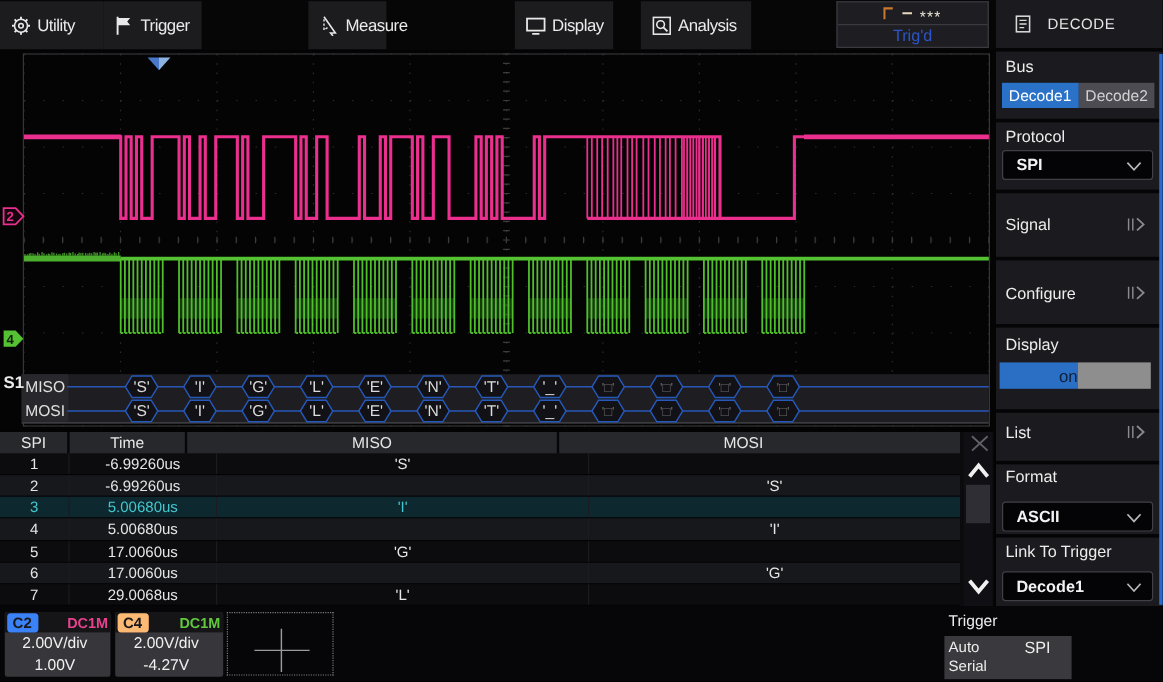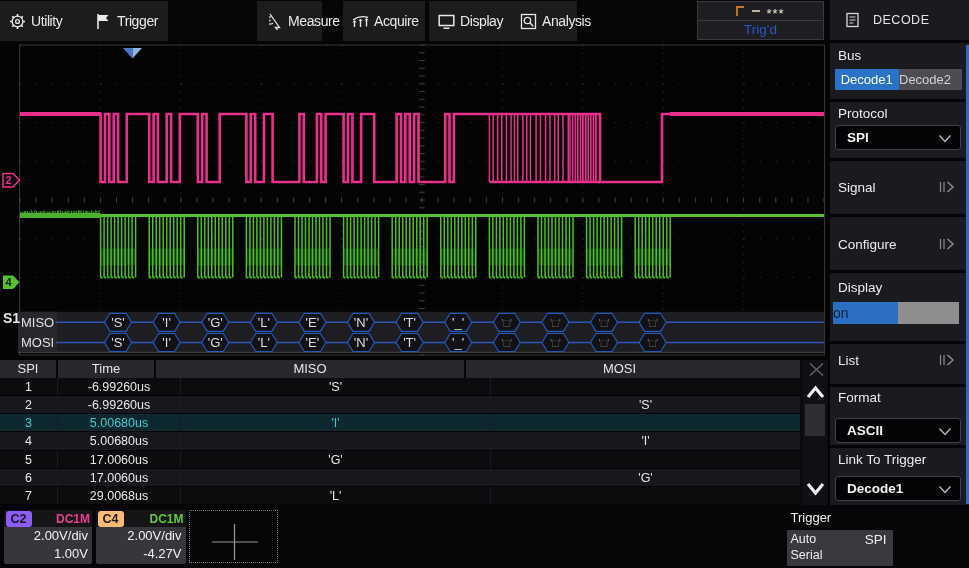--- a/index.html
+++ b/index.html
@@ -26,29 +26,29 @@
 #scx{position:absolute;left:3px;top:1px;width:21px;height:16px;display:flex;align-items:center;justify-content:center}
 #sup{position:absolute;left:3px;top:25px}
 #sdn{position:absolute;left:3px;top:122px}
 #sthumb{position:absolute;left:2px;top:44px;width:20px;height:32px;background:#2e2e34}
 
 #bbar{position:absolute;left:0;top:505px;width:969px;height:63px;background:#060608}
 .chbox{position:absolute;top:4.5px;width:84px;height:54px;background:#37373b;border-radius:2px;overflow:hidden}
 .chbox .hd{height:17.5px;background:#151517;position:relative}
 .badge{position:absolute;left:2px;top:1px;width:26px;height:16px;border-radius:3px;font-weight:bold;font-size:12.5px;text-align:center;line-height:16px;color:#18181a}
 .dc{position:absolute;right:2px;top:2px;font-weight:bold;font-size:12px}
-.chbox .v{text-align:right;padding-right:4px;font-size:13px;color:#f0f0f0;line-height:17.5px}
+.chbox .v{text-align:center;padding-right:4px;font-size:13px;color:#f0f0f0;line-height:17.5px}
 #addbox{position:absolute;left:189px;top:4.5px;width:89px;height:53px;border:1px dotted #7a7a7a}
 #tbblk{position:absolute;left:659px;top:5px;width:122px;height:56px;font-size:12.5px;color:#ececec}
 #tbblk .h{padding-left:4px;font-size:13px;height:15px}
 #tbblk .vals{background:#3a3a3e;height:35.5px;margin-top:5px;padding:2px 4px 0 3px}
 .vrow{display:flex;justify-content:space-between;height:15.5px;line-height:15.5px}
 #trblk{position:absolute;left:786.5px;top:5px;width:106px;height:56px;font-size:12.5px;color:#ececec}
 #trblk .h{padding-left:4px;font-size:13px;height:15px}
-#trblk .vals{background:#3a3a3e;height:35.5px;margin-top:5px;padding:2px 6px 0 4px}
+#trblk .vals{background:#3a3a3e;height:35.5px;margin-top:5px;padding:2px 17px 0 4px}
 #dtblk{position:absolute;left:896.5px;top:3px;width:72.5px;height:54.5px;background:#232327;color:#eaeaea;font-size:12.5px;text-align:center}
 #dtblk .ic{position:absolute;right:6px;top:2px}
 #dtblk .t1{position:absolute;left:0;right:3px;top:26px}
 #dtblk .t2{position:absolute;left:0;right:3px;top:41.5px}
 
 #side{position:absolute;left:830px;top:0;width:139px;height:505px;background:#1b1b1f;color:#e8e8e8;font-size:13.5px}
 .sep{position:absolute;left:0;width:139px;height:2.5px;background:#050507}
 .slabel{position:absolute;left:8px;color:#ececec}
 .sexp{position:absolute;right:14px}
 .drop{position:absolute;left:5px;width:126px;height:25px;background:#040406;border:1px solid #404046;border-radius:3px;color:#f2f2f2;font-weight:bold;font-size:13.5px;line-height:24px;padding-left:11px}
@@ -80,40 +80,30 @@
     </div>
 <div class="mi" style="left:257px;width:65px">
       <span class="mic">
         <svg width="17" height="17" viewBox="0 0 17 17">
           <path d="M4 1l9.5 13.5h-4l2 2.5" fill="none" stroke="#e8e8e8" stroke-width="1.3"></path>
           <path d="M4 3v9l3-2" fill="none" stroke="#e8e8e8" stroke-width="1.2" stroke-dasharray="2 1.5"></path>
         </svg>
       </span>
       <span>Measure</span>
     </div>
-<div class="mi" style="left:343px;width:82px">
-      <span class="mic">
-        <svg width="17" height="17" viewBox="0 0 17 17">
-          <path d="M1 7Q8 2 16 4.5" fill="none" stroke="#e8e8e8" stroke-width="1.4"></path>
-          <path d="M2.5 8v6M8.5 6.5v7.5M14.5 6v7.5" stroke="#e8e8e8" stroke-width="1.4"></path>
-          <path d="M1 9.5l1.5-2 1.5 2M7 8l1.5-2 1.5 2M13 7.5l1.5-2 1.5 2" fill="none" stroke="#e8e8e8" stroke-width="1"></path>
-        </svg>
-      </span>
-      <span>Acquire</span>
-    </div>
 <div class="mi" style="left:429px;width:82px">
       <span class="mic">
         <svg width="17" height="17" viewBox="0 0 17 17">
           <rect x="1.2" y="2.5" width="14.6" height="10" fill="none" stroke="#e8e8e8" stroke-width="1.5"></rect>
           <path d="M5.5 15.2h6" stroke="#e8e8e8" stroke-width="1.5"></path>
         </svg>
       </span>
       <span>Display</span>
     </div>
-<div class="mi" style="left:511px;width:66px">
+<div class="mi" style="left:534px;width:92px">
       <span class="mic">
         <svg width="17" height="17" viewBox="0 0 17 17">
           <rect x="1.5" y="1.5" width="14" height="14" fill="none" stroke="#e8e8e8" stroke-width="1.3"></rect>
           <circle cx="7.5" cy="7.5" r="3.2" fill="none" stroke="#e8e8e8" stroke-width="1.3"></circle>
           <path d="M9.8 9.8l3.4 3.4" stroke="#e8e8e8" stroke-width="1.6"></path>
         </svg>
       </span>
       <span>Analysis</span>
     </div>
 </div>
@@ -313,21 +303,21 @@
         </svg></div>
     <div id="sthumb"></div>
     <div id="sdn"><svg width="19" height="14" viewBox="0 0 19 14">
           <path d="M2 2l7.5 9L17 2" fill="none" stroke="#f0f0f0" stroke-width="3.2"></path>
         </svg></div>
   </div>
 </div>
 <div id="bbar">
   <div class="chbox" style="left:3.5px;width:88.5px">
     <div class="hd">
-        <span class="badge" style="background:#8b5cf6">C2</span>
+        <span class="badge" style="background:#3b82f6">C2</span>
         <span class="dc" style="color:#e8418f">DC1M</span>
       </div>
     <div class="v">2.00V/div</div>
     <div class="v">1.00V</div>
   </div>
   <div class="chbox" style="left:95.5px;width:90px">
     <div class="hd">
         <span class="badge" style="background:#fdba74">C4</span>
         <span class="dc" style="color:#62c93e">DC1M</span>
       </div>
@@ -354,42 +344,42 @@
 </div>
 <div id="side">
   <div style="position:absolute;left:15px;top:12px"><svg width="15" height="16" viewBox="0 0 15 16">
         <rect x="2" y="1.5" width="11" height="13" fill="none" stroke="#d8d8d8" stroke-width="1.3"></rect>
         <path d="M4.5 5h6M4.5 8h6M4.5 11h4" stroke="#d8d8d8" stroke-width="1.2"></path>
       </svg></div>
   <div style="position:absolute;left:43px;top:13px;font-size:12.5px;letter-spacing:0.5px;color:#e4e4e4">DECODE</div>
   <div class="sep" style="top:40px"></div>
   <div class="slabel" style="top:48px">Bus</div>
   <div style="position:absolute;left:5px;top:68.5px;width:63.5px;height:21.5px;background:#2a72c8;color:#fff;text-align:center;line-height:21.5px;font-size:13px">Decode1</div>
-  <div style="position:absolute;left:69px;top:68.5px;width:63px;height:21.5px;background:#4c4c52;color:#d2d2d2;line-height:21.5px;font-size:13px">Decode2</div>
+  <div style="position:absolute;left:69px;top:68.5px;width:63px;height:21.5px;background:#4c4c52;color:#d2d2d2;text-align:center;line-height:21.5px;font-size:13px">Decode2</div>
   <div class="sep" style="top:99px"></div>
   <div class="slabel" style="top:106px">Protocol</div>
   <div class="drop" style="top:124.5px">SPI<svg width="14" height="9" viewBox="0 0 14 9">
         <path d="M1.5 1.5L7 7.5l5.5-6" fill="none" stroke="#b8b8bc" stroke-width="1.4"></path>
       </svg></div>
   <div class="sep" style="top:158px"></div>
   <div class="slabel" style="top:180px">Signal</div>
     <span class="sexp" style="top:180px"><svg width="16" height="14" viewBox="0 0 16 14">
         <path d="M1.5 2v10M5 2v10" stroke="#8a8a90" stroke-width="1.2"></path>
         <path d="M8.5 2l5.5 5-5.5 5" fill="none" stroke="#8a8a90" stroke-width="1.5"></path>
       </svg></span>
   <div class="sep" style="top:214px"></div>
   <div class="slabel" style="top:237px">Configure</div>
     <span class="sexp" style="top:237px"><svg width="16" height="14" viewBox="0 0 16 14">
         <path d="M1.5 2v10M5 2v10" stroke="#8a8a90" stroke-width="1.2"></path>
         <path d="M8.5 2l5.5 5-5.5 5" fill="none" stroke="#8a8a90" stroke-width="1.5"></path>
       </svg></span>
   <div class="sep" style="top:270px"></div>
   <div class="slabel" style="top:280px">Display</div>
   <div style="position:absolute;left:3px;top:302px;width:126px;height:22px">
-    <div style="position:absolute;left:0;top:0;width:65px;height:22px;background:#2a6fc4;color:#0e2038;text-align:left;line-height:22px;font-size:14px">on</div>
+    <div style="position:absolute;left:0;top:0;width:65px;height:22px;background:#2a6fc4;color:#0e2038;text-align:right;line-height:22px;font-size:14px">on</div>
     <div style="position:absolute;left:65px;top:0;width:61px;height:22px;background:#8e8e8e"></div>
   </div>
   <div class="sep" style="top:341px"></div>
   <div class="slabel" style="top:353px">List</div>
     <span class="sexp" style="top:353px"><svg width="16" height="14" viewBox="0 0 16 14">
         <path d="M1.5 2v10M5 2v10" stroke="#8a8a90" stroke-width="1.2"></path>
         <path d="M8.5 2l5.5 5-5.5 5" fill="none" stroke="#8a8a90" stroke-width="1.5"></path>
       </svg></span>
   <div class="sep" style="top:384px"></div>
   <div class="slabel" style="top:390px">Format</div>

